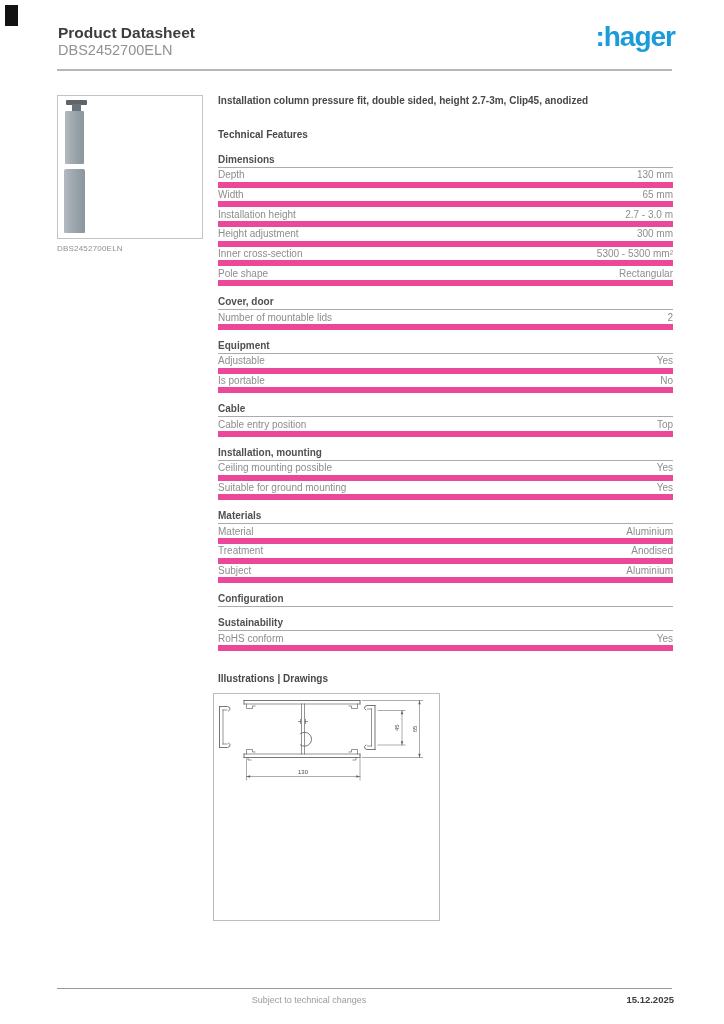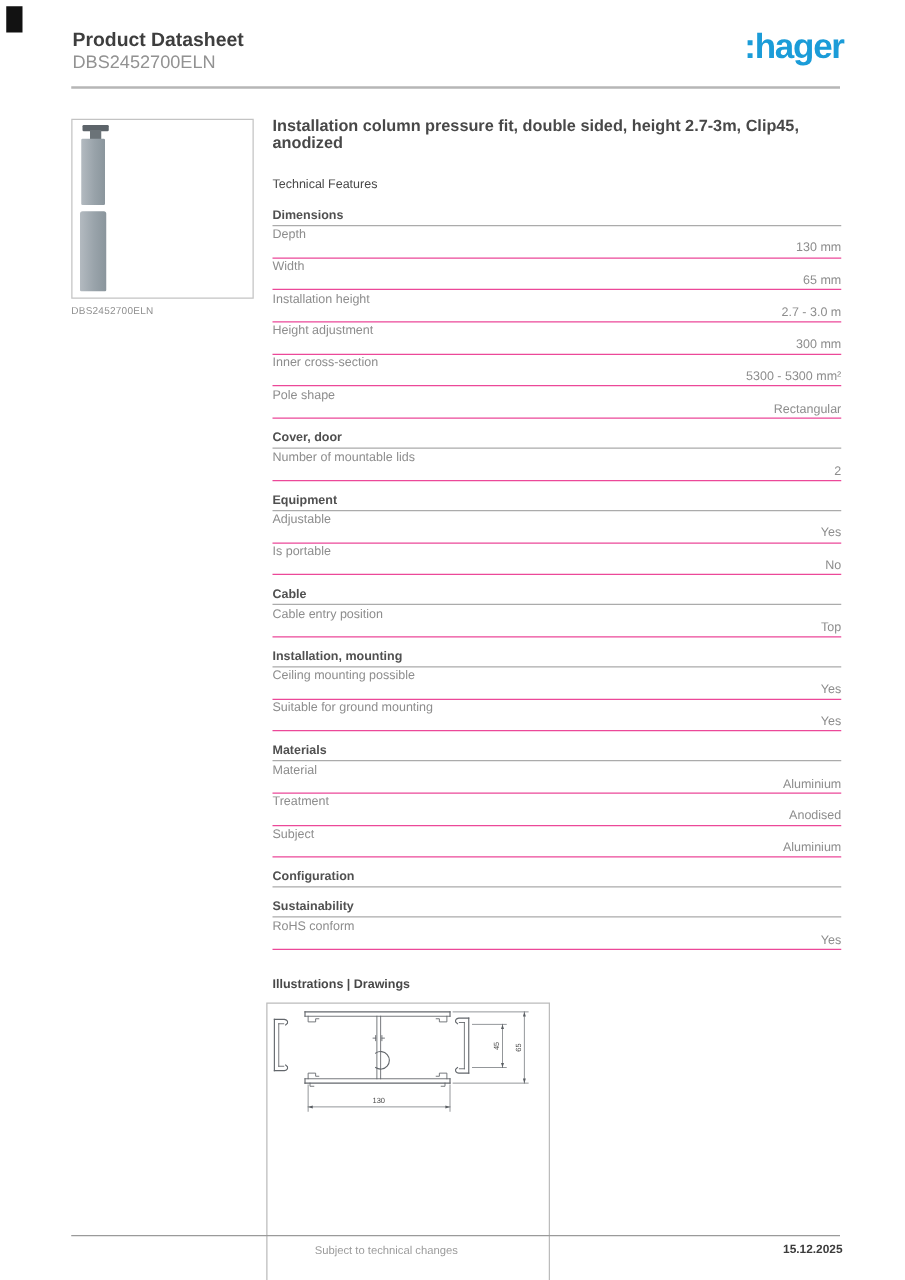--- a/index.html
+++ b/index.html
@@ -21,26 +21,26 @@
   
   .img-box { position:absolute; left:57px; top:95px; width:146px; height:144px; border:1px solid #c3c3c3; background:#fff; }
   .col-cap-bar  { position:absolute; left:8px;  top:4px;  width:21px; height:5px;  background:#5d646a; border-radius:1px; }
   .col-cap-stem { position:absolute; left:14px; top:8px;  width:9px;  height:8px;  background:#6b7378; }
   .col-seg-upper{ position:absolute; left:7px;  top:15px; width:19px; height:53px; background:linear-gradient(90deg,#b3bac0,#99a3aa 55%,#8a959c); border-radius:1px; }
   .col-seg-lower{ position:absolute; left:6px;  top:73px; width:21px; height:64px; background:linear-gradient(90deg,#b3bac0,#99a3aa 55%,#8a959c); border-radius:2px 2px 1px 1px; }
   .img-caption { position:absolute; left:57px; top:244px; font-size:8px; color:#8f8f8f; letter-spacing:.2px; }
 
   
   .content { position:absolute; left:218px; top:94px; width:455px; }
-  .prod-title { font-size:13px; font-weight:bold; color:#484848; line-height:13px; }
-  .tf-heading { margin-top:22px; font-size:10px; font-weight:normal; color:#484848; line-height:12px; }
+  .prod-title { font-size:10px; font-weight:bold; color:#484848; line-height:13px; }
+  .tf-heading { margin-top:22px; font-size:10px; font-weight:bold; color:#484848; line-height:12px; }
   .spec-section { margin-top:10px; }
   .spec-section:first-child { margin-top:13px; }
   .section-heading { font-size:10px; font-weight:bold; color:#505050; line-height:11px; padding-bottom:2px; border-bottom:1px solid #ababab; }
-  .spec-row { display:flex; justify-content:space-between; font-size:10px; color:#8d8d8d; line-height:11px; padding:1.4px 0 1.3px; border-bottom:1px solid #ec4899;flex-direction:column; }
+  .spec-row { display:flex; justify-content:space-between; font-size:10px; color:#8d8d8d; line-height:11px; padding:1.4px 0 1.3px; border-bottom:6px solid #ec4899; }
   .spec-value { text-align:right; white-space:nowrap; }
   .illus-heading { margin-top:22px; font-size:10px; font-weight:bold; color:#484848; line-height:12px; }
   .drawing-box { margin-top:8px; margin-left:-5px; width:227px; height:228px; border:1px solid #bcbcbc; position:relative; background:#fff; }
   .drawing-box svg { display:block; }
 
   
   .f-rule { position:absolute; left:57px; top:988px; width:615px; height:1px; background:#9a9a9a; }
   .f-note { position:absolute; left:0; top:995px; width:618px; text-align:center; font-size:9px; color:#9b9b9b; }
   .f-date { position:absolute; right:50px; top:994px; font-size:9.5px; font-weight:bold; color:#3c3c3c; }
 </style>

